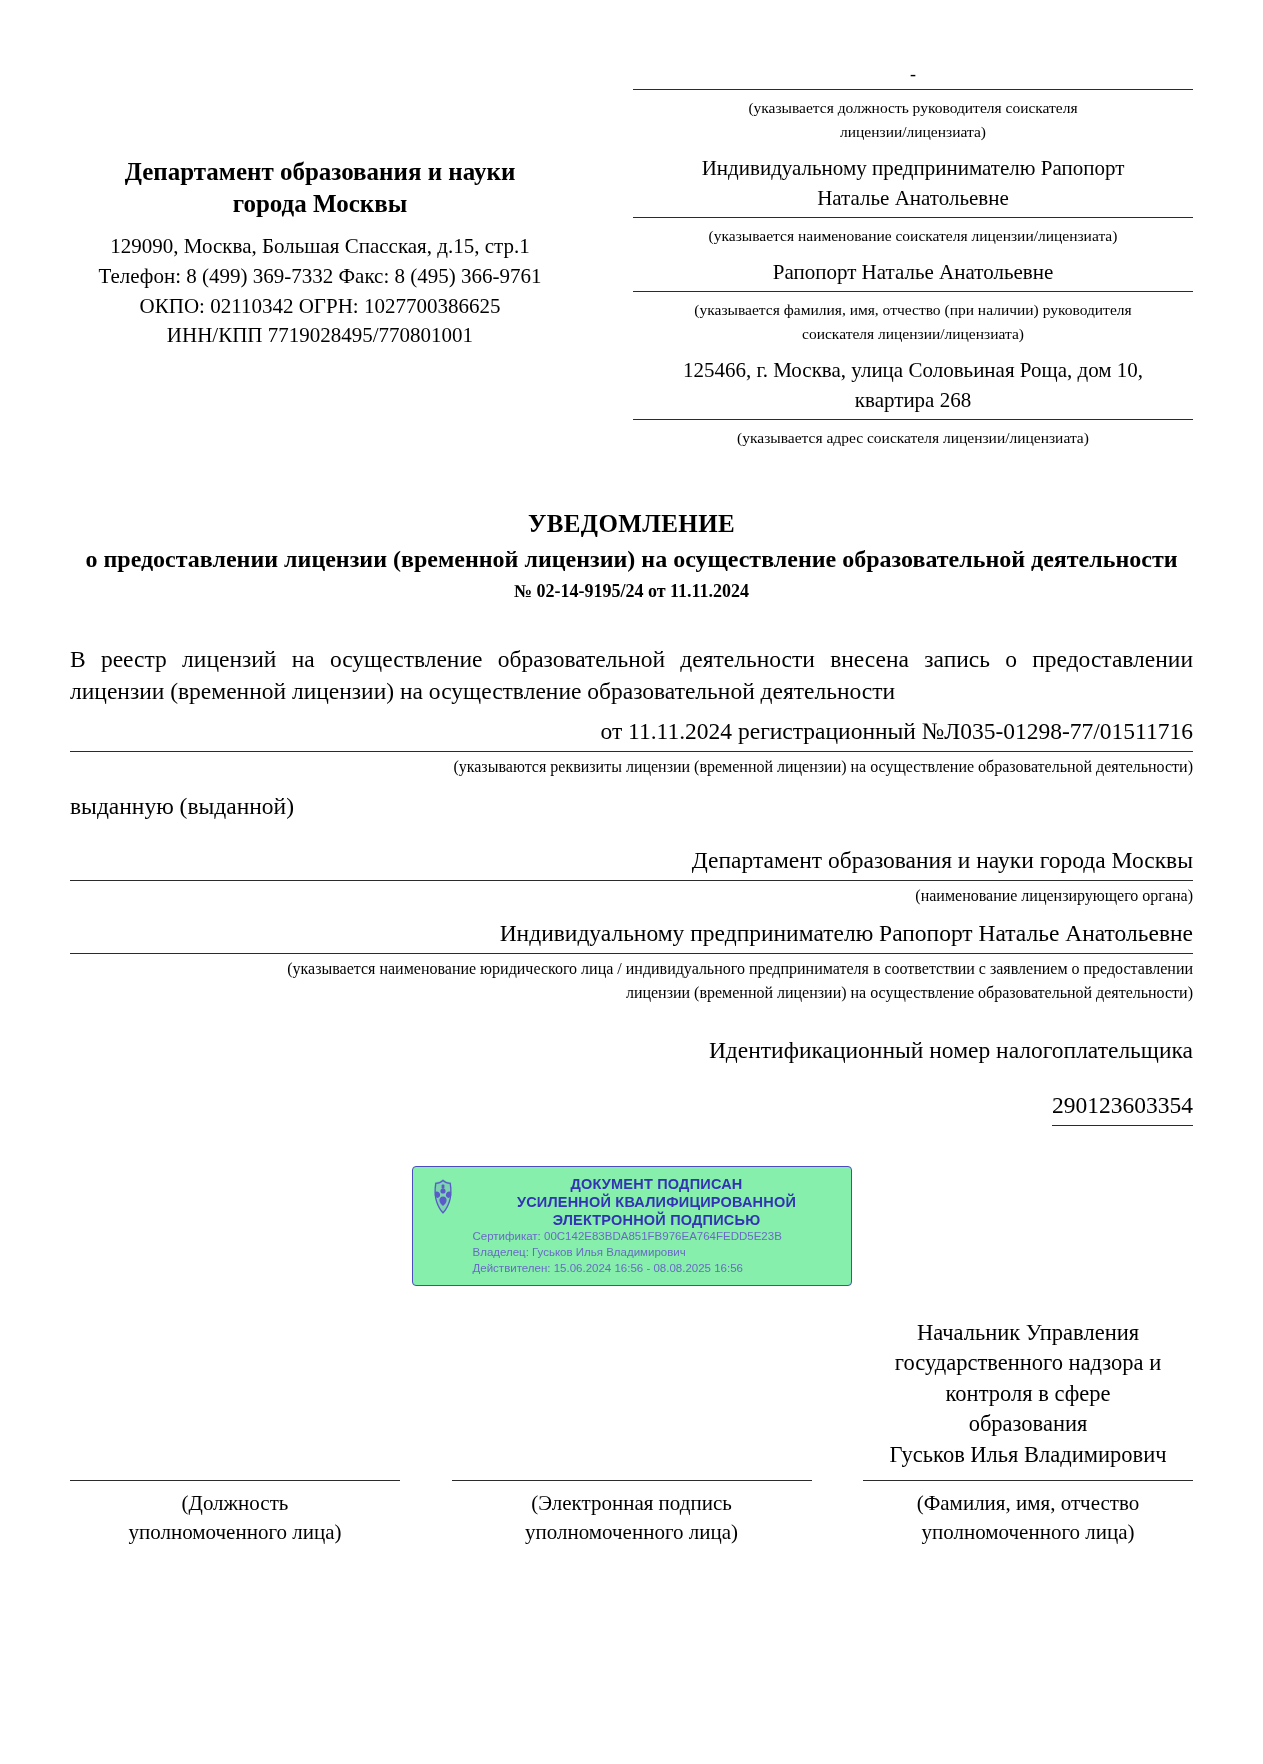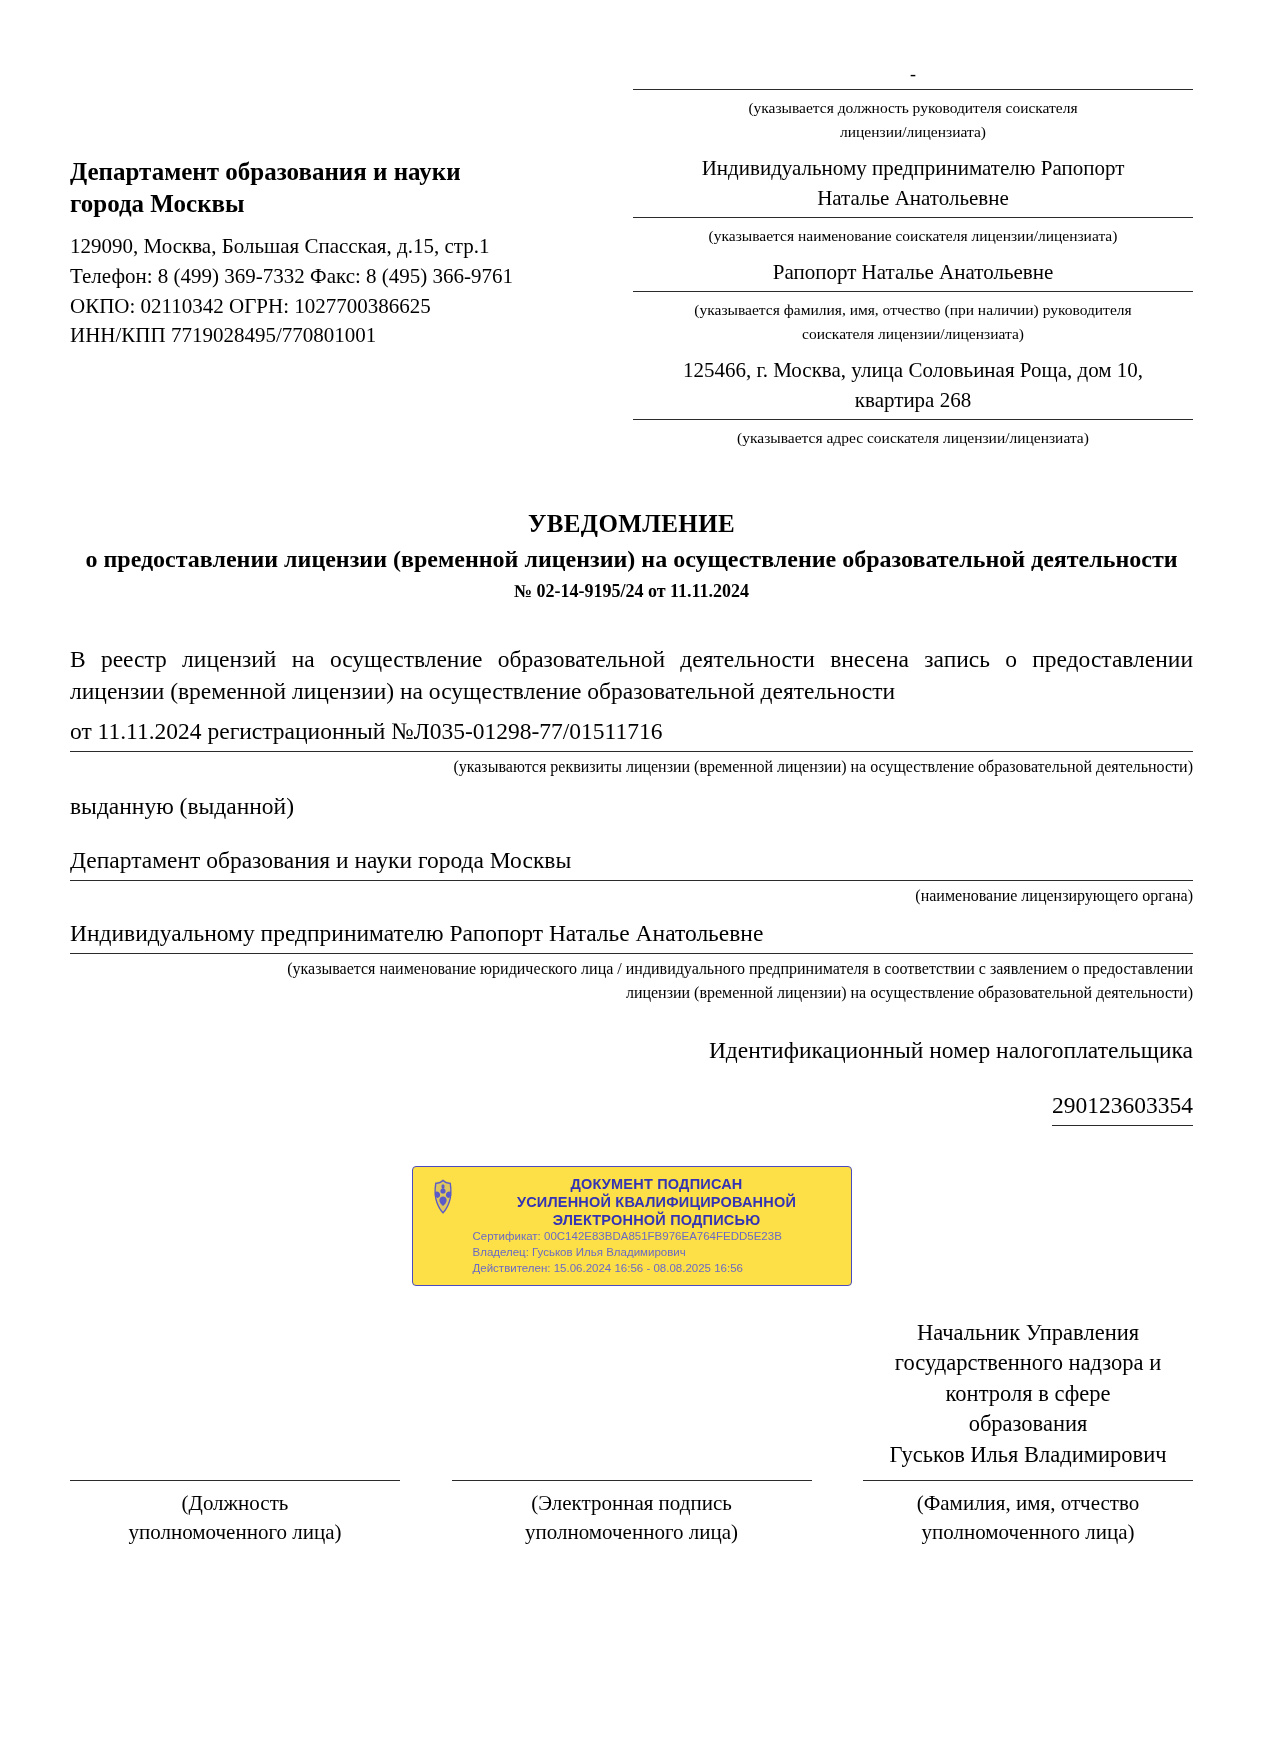--- a/index.html
+++ b/index.html
@@ -25,21 +25,21 @@
 
   
   .header {
     display: flex;
     align-items: flex-start;
     justify-content: space-between;
     gap: 26px;
   }
   .org-block {
     width: 500px;
-    text-align: left;
+    text-align: center;
     padding-top: 96px;
     font-family: Liberation Serif, serif;
   }
   .org-title {
     font-size: 25px;
     font-weight: bold;
     line-height: 1.28;
     margin-bottom: 12px;
   }
   .org-line {
@@ -98,21 +98,21 @@
   
   .body-block {
     margin-top: 42px;
     font-size: 23.5px;
     line-height: 1.36;
   }
   .para {
     text-align: justify;
   }
   .field {
-    text-align: left;
+    text-align: right;
     font-size: 23.5px;
     padding: 4px 0 3px 0;
     border-bottom: 1px solid #2b2b2b;
   }
   .cap-small {
     text-align: right;
     font-size: 16px;
     padding: 3px 0 6px 0;
     line-height: 1.5;
   }
@@ -150,21 +150,21 @@
   }
   .stamp {
     width: 420px;
     border: 1.6px solid #4b4bbf;
     border-radius: 4px;
     padding: 8px 10px 8px 8px;
     display: flex;
     align-items: flex-start;
     gap: 8px;
     color: #2f2fa8;
-    background: #fde047;
+    background: #86efac;
   }
   .stamp-emblem {
     width: 44px;
     height: 52px;
     flex: 0 0 44px;
     display: flex;
     align-items: center;
     justify-content: center;
   }
   .stamp-body { flex: 1; }

